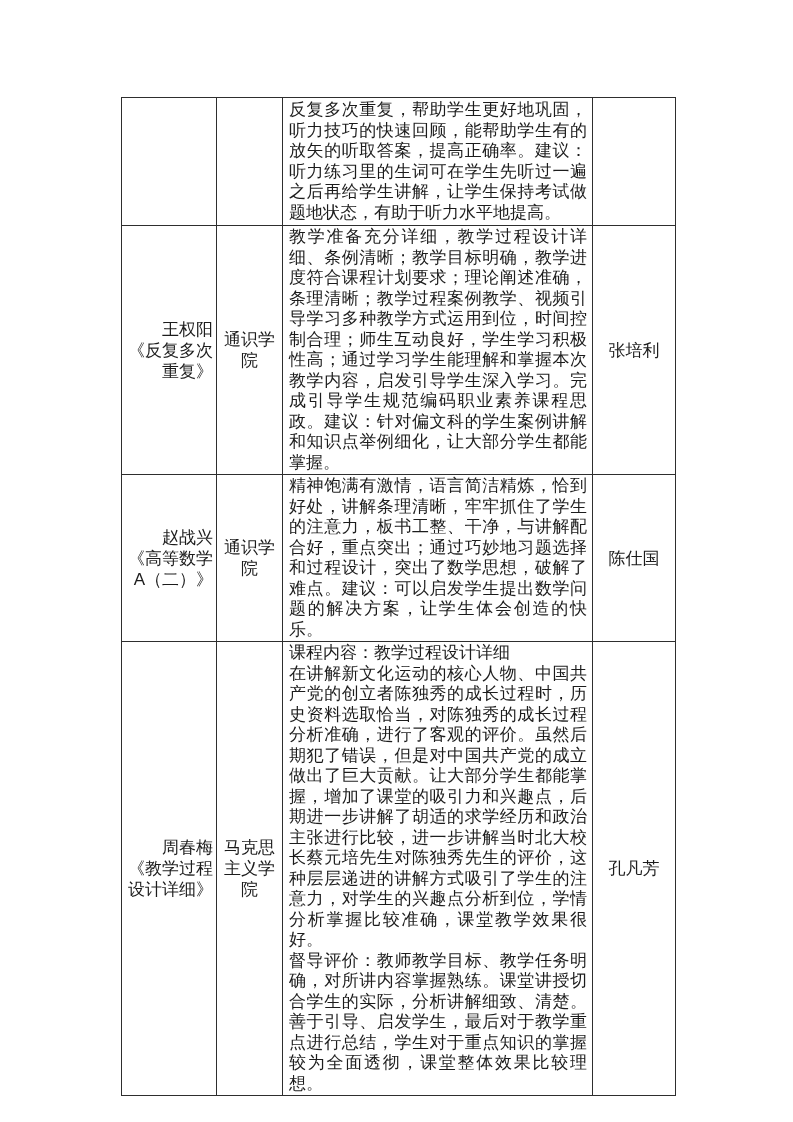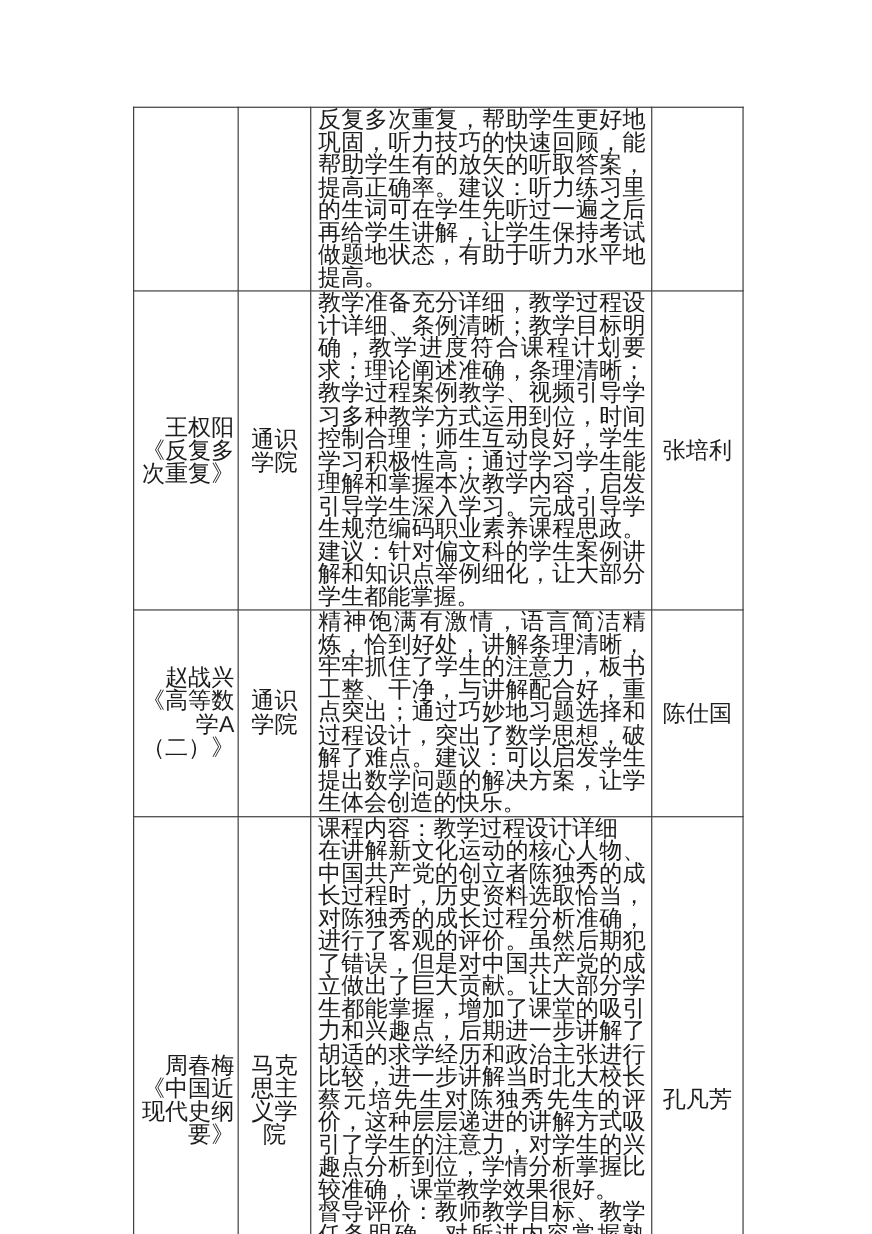--- a/index.html
+++ b/index.html
@@ -19,21 +19,21 @@
   .page{position:absolute;inset:0;}
   table.review-table{
     position:absolute;
     left:121px;top:97px;
     width:554px;
     table-layout:fixed;
     border-collapse:collapse;
   }
   .review-table td{
     border:1.5px solid var(--border-color);
-    font-size:21px;
+    font-size:17px;
     vertical-align:middle;
     padding:0;
     overflow:hidden;
   }
   td.cell-teacher,td.cell-college,td.cell-evaluator{
     text-align:center;
     line-height:21px;
     padding:2px 3px;
   }
   td.cell-content{
@@ -90,21 +90,21 @@
         </td>
         <td class="cell-college">通识学院</td>
         <td class="cell-content">
           <p>精神饱满有激情，语言简洁精炼，恰到好处，讲解条理清晰，牢牢抓住了学生的注意力，板书工整、干净，与讲解配合好，重点突出；通过巧妙地习题选择和过程设计，突出了数学思想，破解了难点。建议：可以启发学生提出数学问题的解决方案，让学生体会创造的快乐。</p>
         </td>
         <td class="cell-evaluator">陈仕国</td>
       </tr>
       <tr class="r3">
         <td class="cell-teacher">
           <span class="teacher-name">周春梅</span>
-          <span class="course-title">《中国近现代史纲要》</span>
+          <span class="course-title">《教学过程设计详细》</span>
         </td>
         <td class="cell-college">马克思主义学院</td>
         <td class="cell-content">
           <p>课程内容：教学过程设计详细</p>
           <p>在讲解新文化运动的核心人物、中国共产党的创立者陈独秀的成长过程时，历史资料选取恰当，对陈独秀的成长过程分析准确，进行了客观的评价。虽然后期犯了错误，但是对中国共产党的成立做出了巨大贡献。让大部分学生都能掌握，增加了课堂的吸引力和兴趣点，后期进一步讲解了胡适的求学经历和政治主张进行比较，进一步讲解当时北大校长蔡元培先生对陈独秀先生的评价，这种层层递进的讲解方式吸引了学生的注意力，对学生的兴趣点分析到位，学情分析掌握比较准确，课堂教学效果很好。</p>
           <p>督导评价：教师教学目标、教学任务明确，对所讲内容掌握熟练。课堂讲授切合学生的实际，分析讲解细致、清楚。善于引导、启发学生，最后对于教学重点进行总结，学生对于重点知识的掌握较为全面透彻，课堂整体效果比较理想。</p>
         </td>
         <td class="cell-evaluator">孔凡芳</td>
       </tr>
     </tbody>

